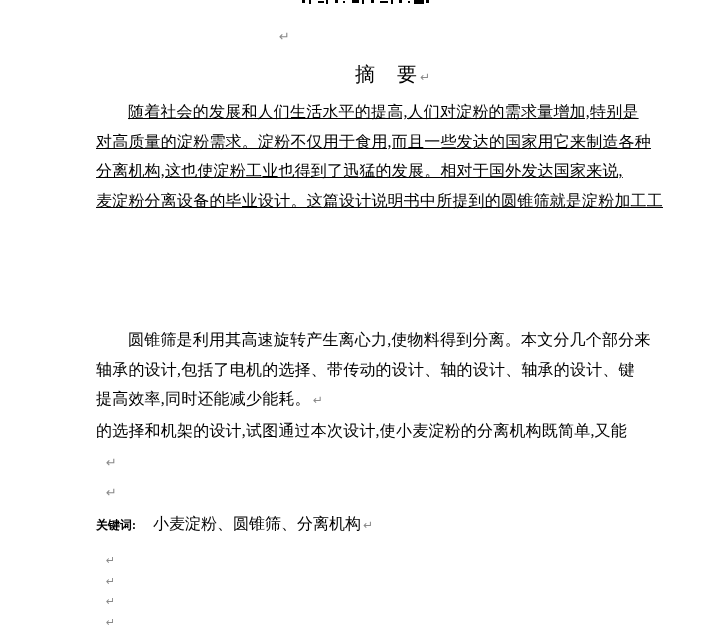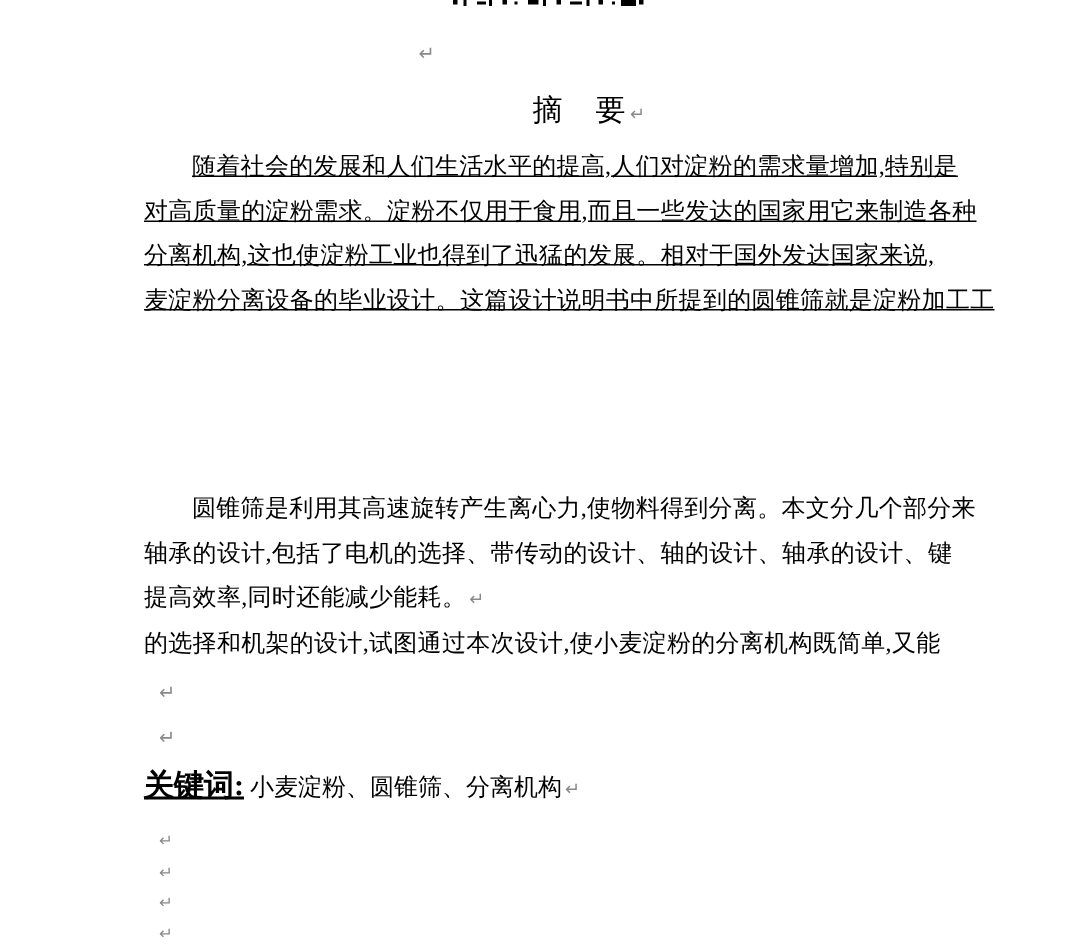--- a/index.html
+++ b/index.html
@@ -43,21 +43,21 @@
   }
   .line.first{text-indent:2em;}
   .marks-mid{position:absolute;left:106px;top:448px;}
   .marks-mid .m{display:block;font-size:13px;line-height:30px;
     color:var(--mark,#8a8a8a);
     font-family:"DejaVu Sans","Liberation Sans",sans-serif;}
   .keywords{
     position:absolute;left:96px;top:512px;
     font-size:16px;line-height:24px;white-space:nowrap;
   }
-  .kw-label{font-weight:bold;font-size:20px;margin-right:4px;text-decoration:underline;}
+  .kw-label{font-weight:bold;font-size:12px;margin-right:17px;}
   .marks-bottom{position:absolute;left:106px;top:551px;}
   .marks-bottom .m{display:block;font-size:11px;line-height:20.5px;
     color:var(--mark,#8a8a8a);
     font-family:"DejaVu Sans","Liberation Sans",sans-serif;}
 </style>
 </head>
 <body>
 
 <div class="page">
 

